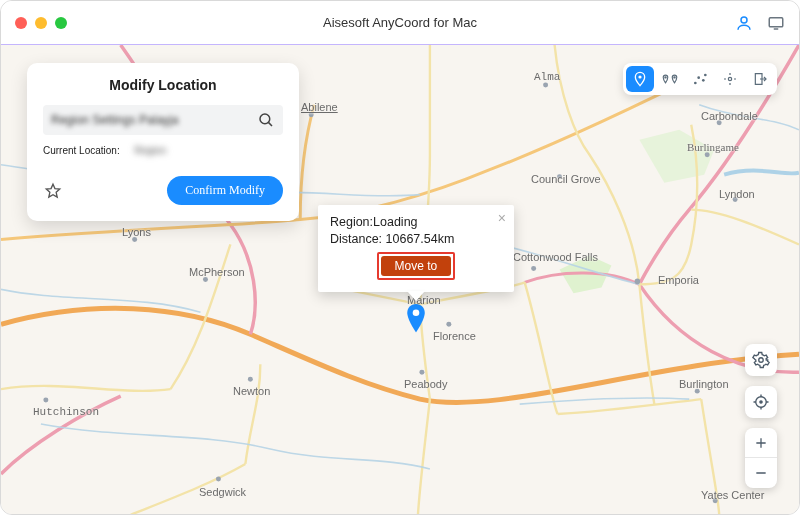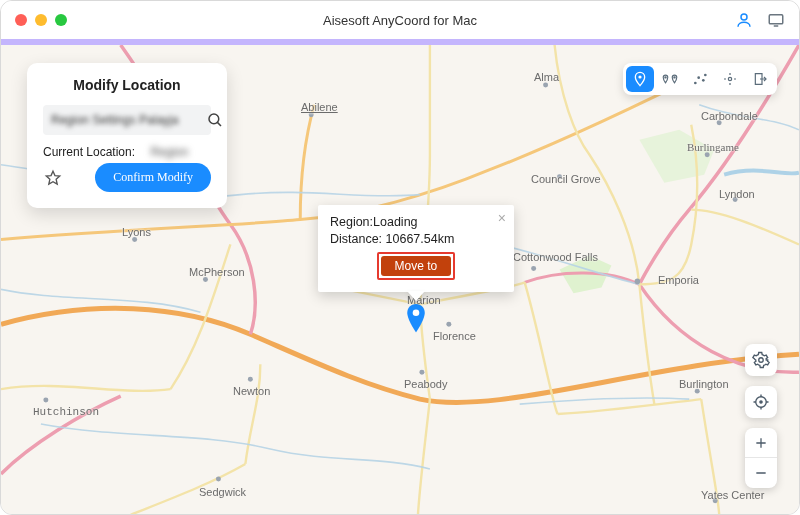--- a/index.html
+++ b/index.html
@@ -13,21 +13,21 @@
     display: flex; flex-direction: column;
     overflow: hidden;
     position: relative;
   }
 
   
   .titlebar {
     height: 44px;
     display: flex; align-items: center;
     padding: 0 14px;
-    border-bottom: 6px solid #c4b5fd;
+    border-bottom: 1px solid #c4b5fd;
     background: #fff;
     flex-shrink: 0;
     position: relative;
     z-index: 20;
   }
   .traffic-lights { display: flex; gap: 8px; }
   .tl { width: 12px; height: 12px; border-radius: 50%; }
   .tl.red { background: #ff5f57; }
   .tl.yellow { background: #febc2e; }
   .tl.green { background: #28c840; }
@@ -49,41 +49,41 @@
     flex: 1;
     position: relative;
     background: #f8f5f0;
     overflow: hidden;
   }
 
   
   .card {
     position: absolute;
     top: 18px; left: 26px;
-    width: 200px;
+    width: 272px;
     background: #fff;
     border-radius: 10px;
     box-shadow: 0 6px 18px rgba(0,0,0,0.14);
     padding: 14px 16px 16px;
     z-index: 10;
   }
   .card-title { text-align:center; font-size:14px; font-weight:600; color:#222; margin-bottom:12px;}
   .search-row {
     display:flex; align-items:center;
     background:#f2f3f4; border-radius:4px;
     padding: 4px 8px; height: 30px;
     margin-bottom: 10px;
   }
   .search-input {
     flex:1; border:none; outline:none; background:transparent;
     font-size:12px; color:#333;
     filter: blur(2.8px);
   }
   .search-icon { width:18px; height:18px; color:#444; flex-shrink:0; }
-  .cur-row { font-size:12px; color:#222; margin-bottom:4px;}
+  .cur-row { font-size:10px; color:#222; margin-bottom:20px;}
   .cur-blur { display:inline-block; filter: blur(3px); padding: 0 12px; color:#555;}
   .card-actions { display:flex; align-items:center; justify-content:space-between;}
   .star-btn { width:20px; height:20px; color:#555; display:flex; align-items:center; justify-content:center; cursor:pointer;}
   .confirm-btn {
     background:#1a8cff; color:#fff; border:none;
     padding: 7px 18px; border-radius: 16px;
     font-size:12px; font-weight:500; cursor:pointer;font-family:Liberation Serif, serif;
   }
 
   
@@ -275,21 +275,21 @@
       <span class="city" style="left:188px; top:221px;">McPherson</span>
       <span class="city" style="left:121px; top:181px;">Lyons</span>
       <span class="city" style="left:232px; top:340px;">Newton</span>
       <span class="city" style="left:198px; top:441px;">Sedgwick</span>
       <span class="city" style="left:300px; top:56px;text-decoration:underline;">Abilene</span>
       <span class="city" style="left:406px; top:249px;">Marion</span>
       <span class="city" style="left:403px; top:333px;">Peabody</span>
       <span class="city" style="left:432px; top:285px;">Florence</span>
       <span class="city" style="left:512px; top:206px; width:80px; line-height:1.1;">Cottonwood Falls</span>
       <span class="city" style="left:530px; top:128px;">Council Grove</span>
-      <span class="city" style="left:533px; top:26px;">Alma</span>
+      <span class="city" style="left:533px; top:26px;font-family:Liberation Mono, monospace;">Alma</span>
       <span class="city" style="left:657px; top:229px; font-weight:500;">Emporia</span>
       <span class="city" style="left:678px; top:333px;">Burlington</span>
       <span class="city" style="left:700px; top:444px;">Yates Center</span>
       <span class="city" style="left:718px; top:143px;">Lyndon</span>
       <span class="city" style="left:686px; top:96px;font-family:Liberation Serif, serif;">Burlingame</span>
       <span class="city" style="left:700px; top:65px;">Carbondale</span>
     </div>
 
     <div class="card">
       <div class="card-title">Modify Location</div>

